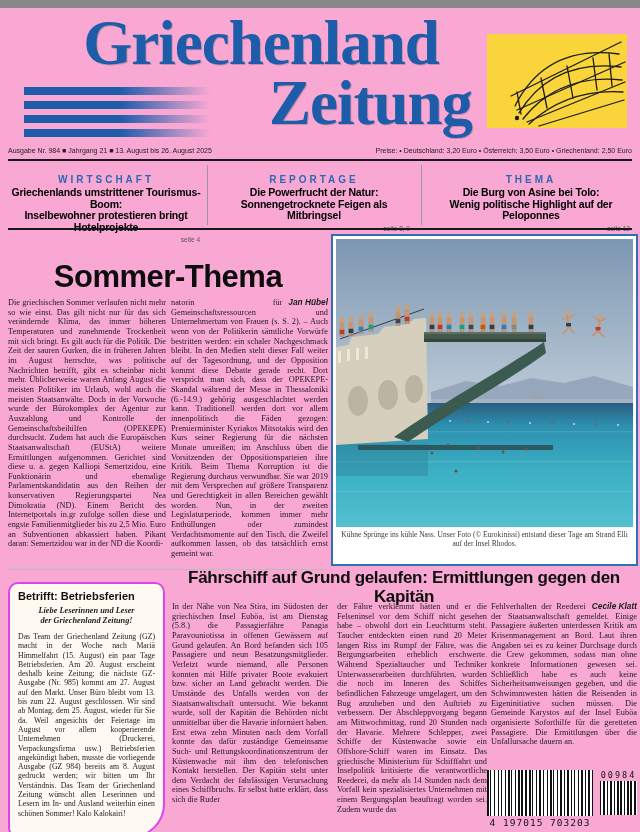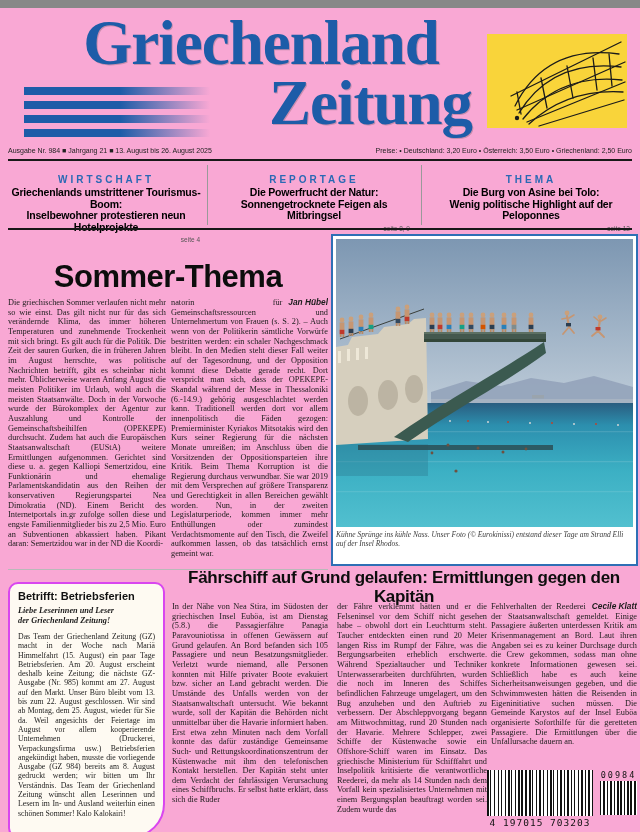--- a/index.html
+++ b/index.html
@@ -40,28 +40,28 @@
   .bodytext{font-size:8.3px;line-height:9.65px;text-align:justify;hyphens:auto;color:#1c1c1c;}
   .leadcol{position:absolute;top:290px;height:268px;overflow:hidden;}
   .lc1{left:8px;width:158px;} .lc2{left:171px;width:157px;}
   .byline{float:right;font-family:"Liberation Sans",sans-serif;font-weight:bold;font-style:italic;
           font-size:8.3px;padding-left:6px;}
   .hairline{position:absolute;left:8px;top:561px;width:320px;height:1px;background:#b9b9b9;}
   
   .photobox{position:absolute;left:331px;top:226px;width:307px;height:332px;box-sizing:border-box;
             border:2px solid #2f6fb5;background:#fff;padding:3px;}
   .photobox svg{display:block;width:297px;height:288px;}
-  .caption{font-style:italic;font-size:7.5px;line-height:9px;color:#3c3c3c;margin-top:3px;}
+  .caption{font-size:7.5px;line-height:9px;color:#3c3c3c;margin-top:3px;text-align:center;}
   
   .letterbox{position:absolute;left:8px;top:574px;width:157px;height:256px;box-sizing:border-box;
              border:2px solid #d946ef;border-radius:10px 10px 34px 10px;background:#fefaf2;
              padding:6px 8px;overflow:hidden;}
   .lb-head{font-family:"Liberation Sans",sans-serif;font-weight:bold;font-size:11px;color:#111;
            margin-bottom:4px;}
-  .lb-salut{font-weight:bold;font-style:italic;font-size:8.3px;line-height:10px;margin-bottom:6px;}
+  .lb-salut{font-weight:bold;font-style:italic;font-size:8.3px;line-height:10px;margin-bottom:6px;text-align:center;}
   .lb-body{font-size:7.8px;line-height:9.3px;text-align:justify;hyphens:auto;}
   
   .ferryhl{position:absolute;left:170px;top:560px;width:468px;text-align:center;color:#0d0d0d;
            font-family:"Liberation Sans",sans-serif;font-weight:bold;font-size:17px;line-height:19px;
            letter-spacing:-0.3px;}
   .ferrycol{position:absolute;top:594px;overflow:hidden;}
   .fc1{left:172px;width:156px;height:228px;} .fc2{left:337px;width:150px;height:228px;}
   .fc3{left:491px;width:146px;height:170px;}
   
   .barcode-main{position:absolute;left:487px;top:762px;width:106px;}
@@ -108,21 +108,21 @@
       <circle cx="30" cy="84" r="2.2" fill="#1a1a1a"></circle>
     </svg>
   </div>
   <div class="dateline-l">Ausgabe Nr. 984 ■ Jahrgang 21 ■ 13. August bis 26. August 2025</div>
   <div class="dateline-r">Preise: • Deutschland: 3,20 Euro • Österreich: 3,50 Euro • Griechenland: 2,50 Euro</div>
   <div class="rule rule1"></div>
 
   <div class="teaser" style="left:8px;width:196px;">
     <div class="tsec">WIRTSCHAFT</div>
     <div class="tline">Griechenlands umstrittener Tourismus-Boom:</div>
-    <div class="tline">Inselbewohner protestieren neun Hotelprojekte</div>
+    <div class="tline">Inselbewohner protestieren bringt Hotelprojekte</div>
     <div class="tpage">seite 4</div>
   </div>
   <div class="tsep" style="left:207px;"></div>
   <div class="teaser" style="left:214px;width:200px;">
     <div class="tsec">REPORTAGE</div>
     <div class="tline">Die Powerfrucht der Natur:</div>
     <div class="tline">Sonnengetrocknete Feigen als Mitbringsel</div>
     <div class="tpage">seite 8, 9</div>
   </div>
   <div class="tsep" style="left:421px;"></div>

